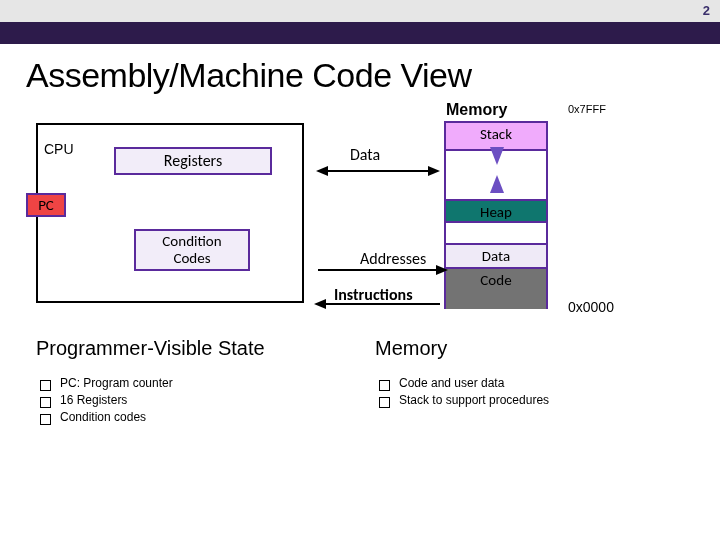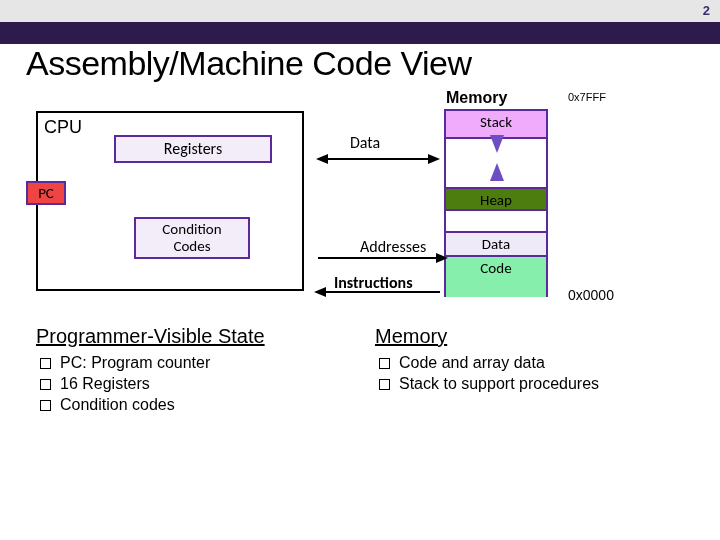--- a/index.html
+++ b/index.html
@@ -15,63 +15,63 @@
     height: 22px;
     background: #e6e6e6;
     text-align: right;
     font-size: 13px;
     font-weight: bold;
     color: #3a2f6b;
     padding-right: 10px;
     line-height: 22px;
   }
   .purplebar { height: 22px; background: #2d1b4b; }
-  .content { padding: 0 26px 4px 26px; position: relative; height: 496px; }
+  .content { padding: 12px 26px 4px 26px; position: relative; height: 496px; }
   h1 {
     font-size: 34px;
     font-weight: 400;
     margin: 0 0 6px 0;
     letter-spacing: -0.5px;
   }
   .stage { position: relative; width: 100%; height: 232px; }
   .memory-title {
     position: absolute; top: 0px; left: 420px;
     font-size: 16px; font-weight: bold;
   }
   .cpu-box {
     position: absolute; top: 22px; left: 10px;
     width: 268px; height: 180px;
     border: 2px solid #000;
   }
   .cpu-label {
-    position: absolute; top: 4px; left: 6px;
-    font-size: 18px;
+    position: absolute; top: 16px; left: 6px;
+    font-size: 14px;
   }
   .regs, .cond, .pc {
     position: absolute;
     border: 2px solid #5a2a9c;
     background: #f2edf9;
     text-align: center;
     font-family: Calibri, Arial, sans-serif;
   }
   .regs { top: 22px; left: 76px; width: 158px; height: 28px; line-height: 24px; font-size: 16px; }
   .pc   { top: 68px; left: -12px; width: 40px; height: 24px; line-height: 20px; font-size: 15px; background: #ef4444; }
   .cond { top: 104px; left: 96px; width: 116px; height: 42px; font-size: 15px; padding-top: 2px; line-height: 17px; }
   .mem-column {
     position: absolute; top: 20px; left: 418px;
     width: 104px; height: 188px;
     border: 2px solid #5a2a9c;
   }
   .mem-cell { width: 100%; text-align: center; font-size: 15px; font-family: Calibri, Arial, sans-serif; }
   .stack-cell { height: 28px; line-height: 22px; border-bottom: 2px solid #5a2a9c; background: #f0abfc; }
   .gap1-cell  { height: 48px; background: #fff; }
-  .heap-cell  { height: 24px; line-height: 22px; border-top: 2px solid #5a2a9c; border-bottom: 2px solid #5a2a9c; background: #4d7c0f; }
+  .heap-cell  { height: 24px; line-height: 22px; border-top: 2px solid #5a2a9c; border-bottom: 2px solid #5a2a9c; background: #0f766e; }
   .gap2-cell  { height: 22px; background: #fff; border-bottom: 2px solid #5a2a9c; }
   .data-cell  { height: 24px; line-height: 22px; border-bottom: 2px solid #5a2a9c; background: #efeaf7; }
-  .code-cell  { height: 40px; line-height: 22px; background: #86efac; }
+  .code-cell  { height: 40px; line-height: 22px; background: #737373; }
   .addr-high { position: absolute; top: 2px; left: 542px; font-size: 11px; }
   .addr-low  { position: absolute; top: 198px; left: 542px; font-size: 14px; }
   .arrow-down {
     position: absolute; top: 46px; left: 464px;
     width: 0; height: 0;
     border-left: 7px solid transparent;
     border-right: 7px solid transparent;
     border-top: 18px solid #6c4fc2;
   }
   .arrow-up {
@@ -91,23 +91,23 @@
     border-top: 5px solid transparent; border-bottom: 5px solid transparent; border-left: 12px solid #000; }
   .addr-line { position: absolute; top: 168px; left: 292px; width: 120px; height: 2px; background: #000; }
   .addr-arrow-r { position: absolute; top: 164px; left: 410px; width: 0; height: 0;
     border-top: 5px solid transparent; border-bottom: 5px solid transparent; border-left: 12px solid #000; }
   .instr-line { position: absolute; top: 202px; left: 298px; width: 116px; height: 2px; background: #000; }
   .instr-arrow-l { position: absolute; top: 198px; left: 288px; width: 0; height: 0;
     border-top: 5px solid transparent; border-bottom: 5px solid transparent; border-right: 12px solid #000; }
   .bottom { display: flex; margin-top: 4px; padding-left: 10px; }
   .col-l { width: 340px; }
   .col-r { width: 320px; }
-  .sect-head { font-size: 20px; margin-bottom: 6px; text-decoration: underline; }
+  .sect-head { font-size: 20px; margin-bottom: 16px; }
   ul.bullets { list-style: none; padding: 0; margin: 0; }
-  ul.bullets li { font-size: 16px; margin: 3px 0; padding-left: 24px; position: relative; }
+  ul.bullets li { font-size: 12px; margin: 3px 0; padding-left: 24px; position: relative; }
   ul.bullets li::before {
     content: ""; position: absolute; left: 4px; top: 4px;
     width: 9px; height: 9px; border: 1px solid #000;
   }
 </style>
 </head>
 <body>
 
 <div class="topbar">
   <span>2</span>
@@ -161,18 +161,18 @@
       <div class="sect-head">Programmer-Visible State</div>
       <ul class="bullets">
         <li><span>PC: </span><span>Program counter</span></li>
         <li><span>16 </span><span>Registers</span></li>
         <li><span>Condition </span><span>codes</span></li>
       </ul>
     </div>
     <div class="col-r">
       <div class="sect-head">Memory</div>
       <ul class="bullets">
-        <li><span>Code and array data</span></li>
+        <li><span>Code and user data</span></li>
         <li><span>Stack to support procedures</span></li>
       </ul>
     </div>
   </div>
 </div>
 
 </body></html>

